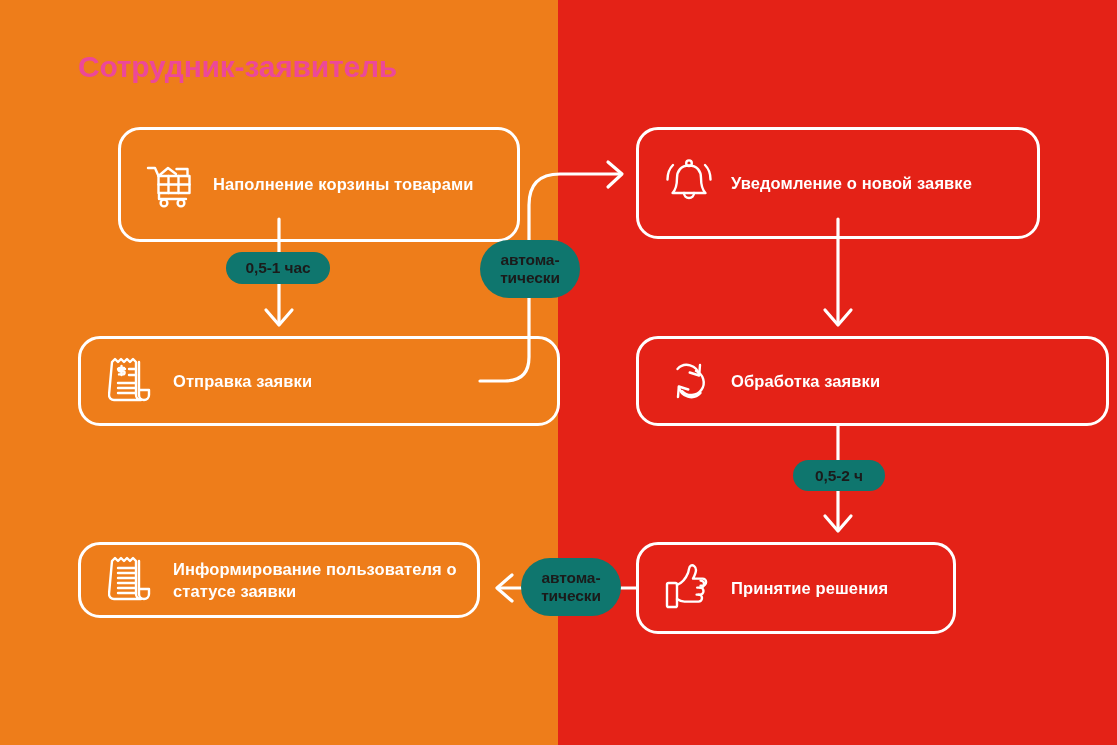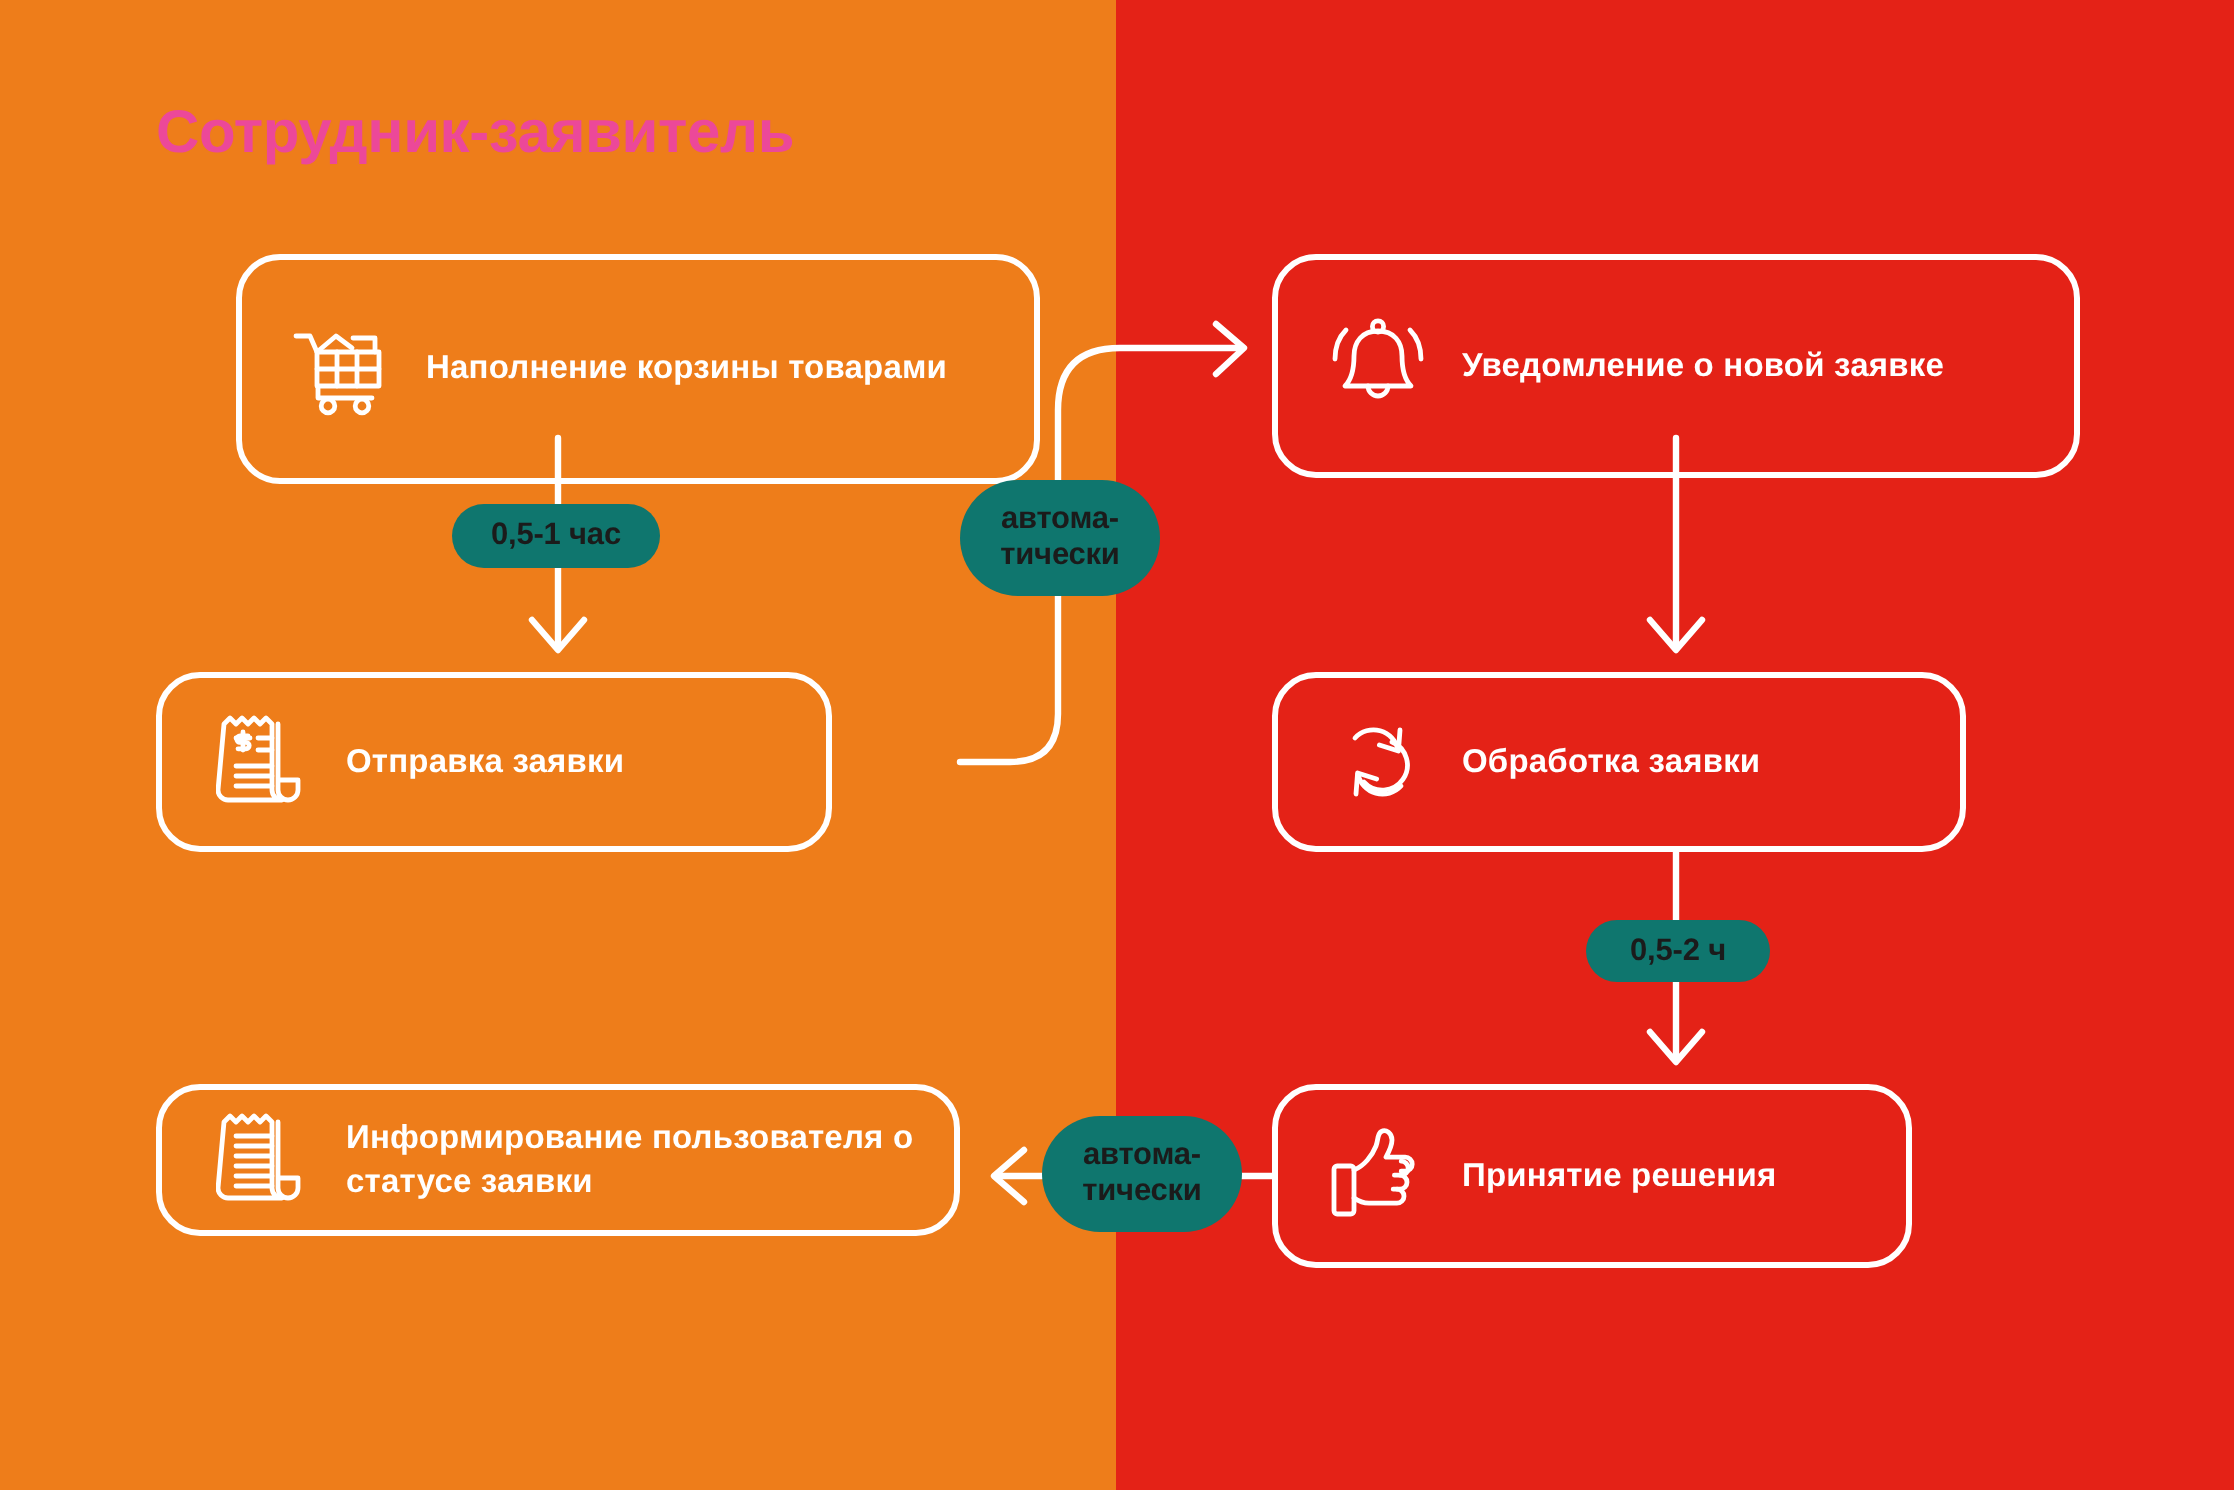--- a/index.html
+++ b/index.html
@@ -63,25 +63,25 @@
   .node .label {
     color: #ffffff;
     font-size: 16.5px;
     font-weight: bold;
     line-height: 1.35;
     letter-spacing: 0.1px;
   }
 
   
   #node-cart     { left: 70px;  top: 127px; width: 402px; height: 115px; margin-left: 48px; }
-  #node-send     { left: 78px;  top: 336px; width: 338px; height: 90px; }
+  #node-send     { left: 78px;  top: 336px; width: 482px; height: 90px; }
   #node-inform   { left: 78px;  top: 542px; width: 402px; height: 76px; }
   
   #node-notify   { left: 636px; top: 127px; width: 404px; height: 112px; }
-  #node-process  { left: 636px; top: 336px; width: 347px; height: 90px; }
+  #node-process  { left: 636px; top: 336px; width: 473px; height: 90px; }
   #node-decision { left: 636px; top: 542px; width: 320px; height: 92px; }
 
   .pill {
     position: absolute;
     background: #0f766e;
     border-radius: 999px;
     color: #1b1b1b;
     font-size: 15.5px;
     font-weight: bold;
     display: flex;

